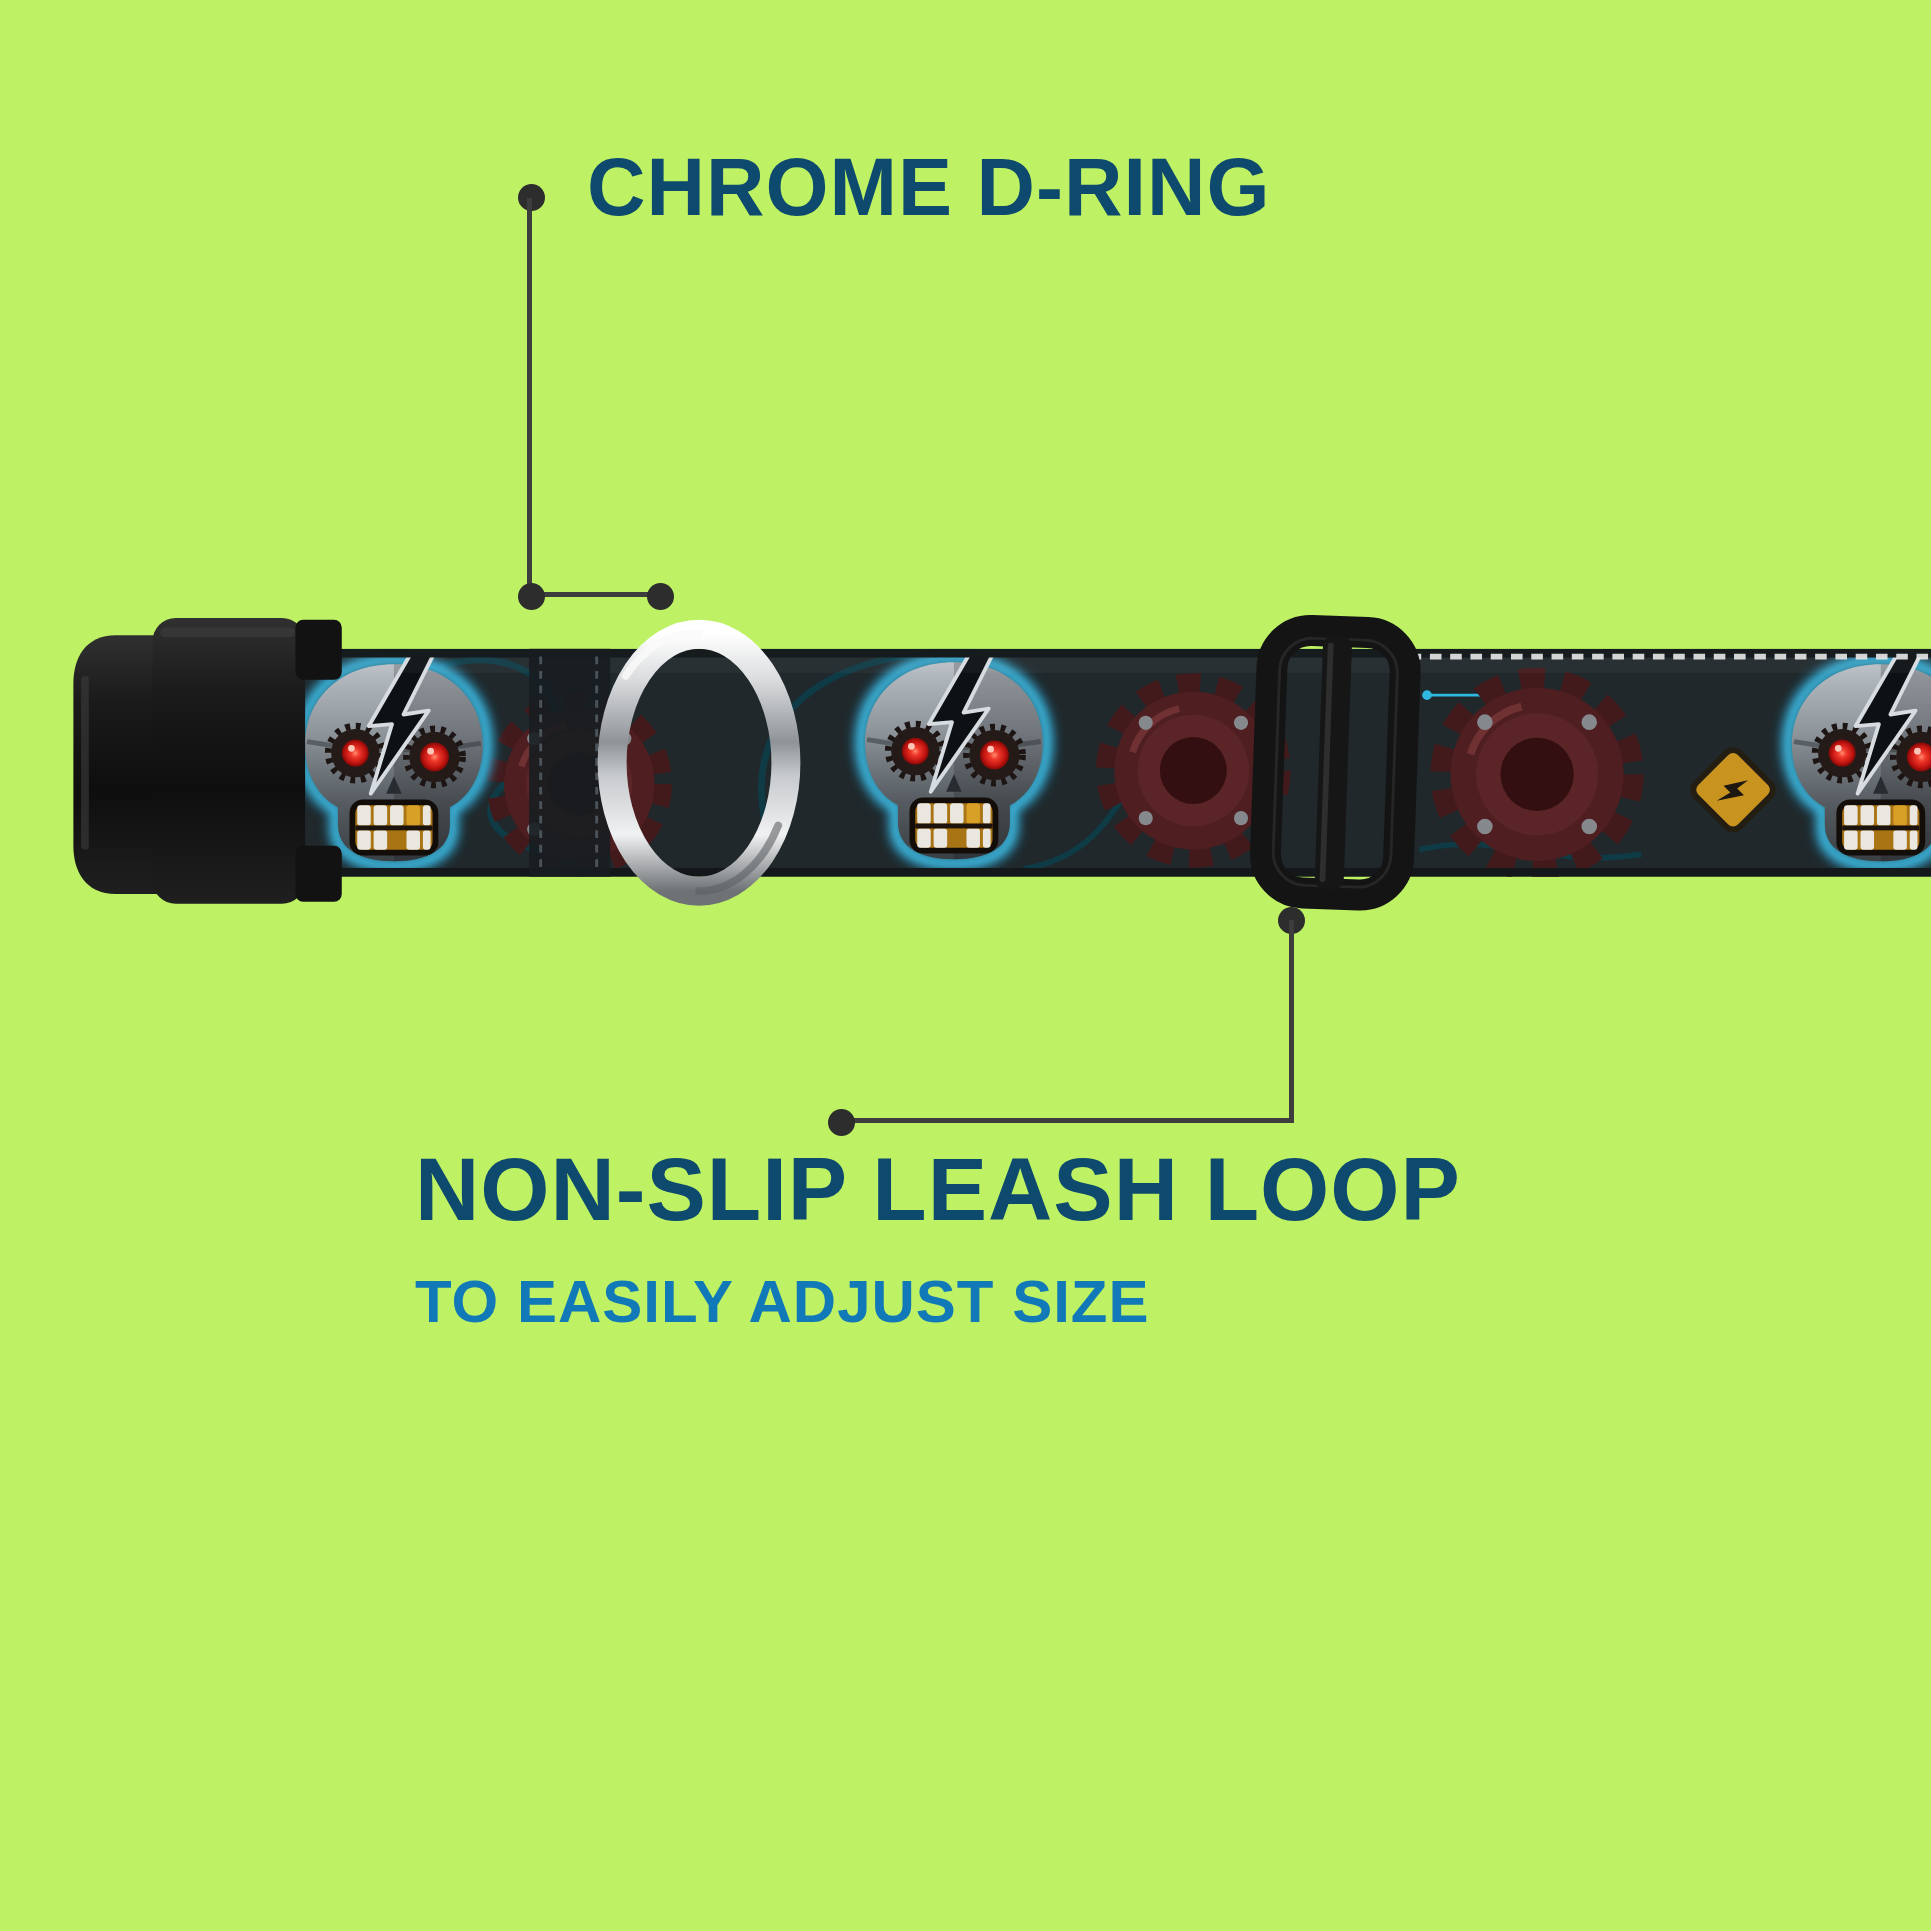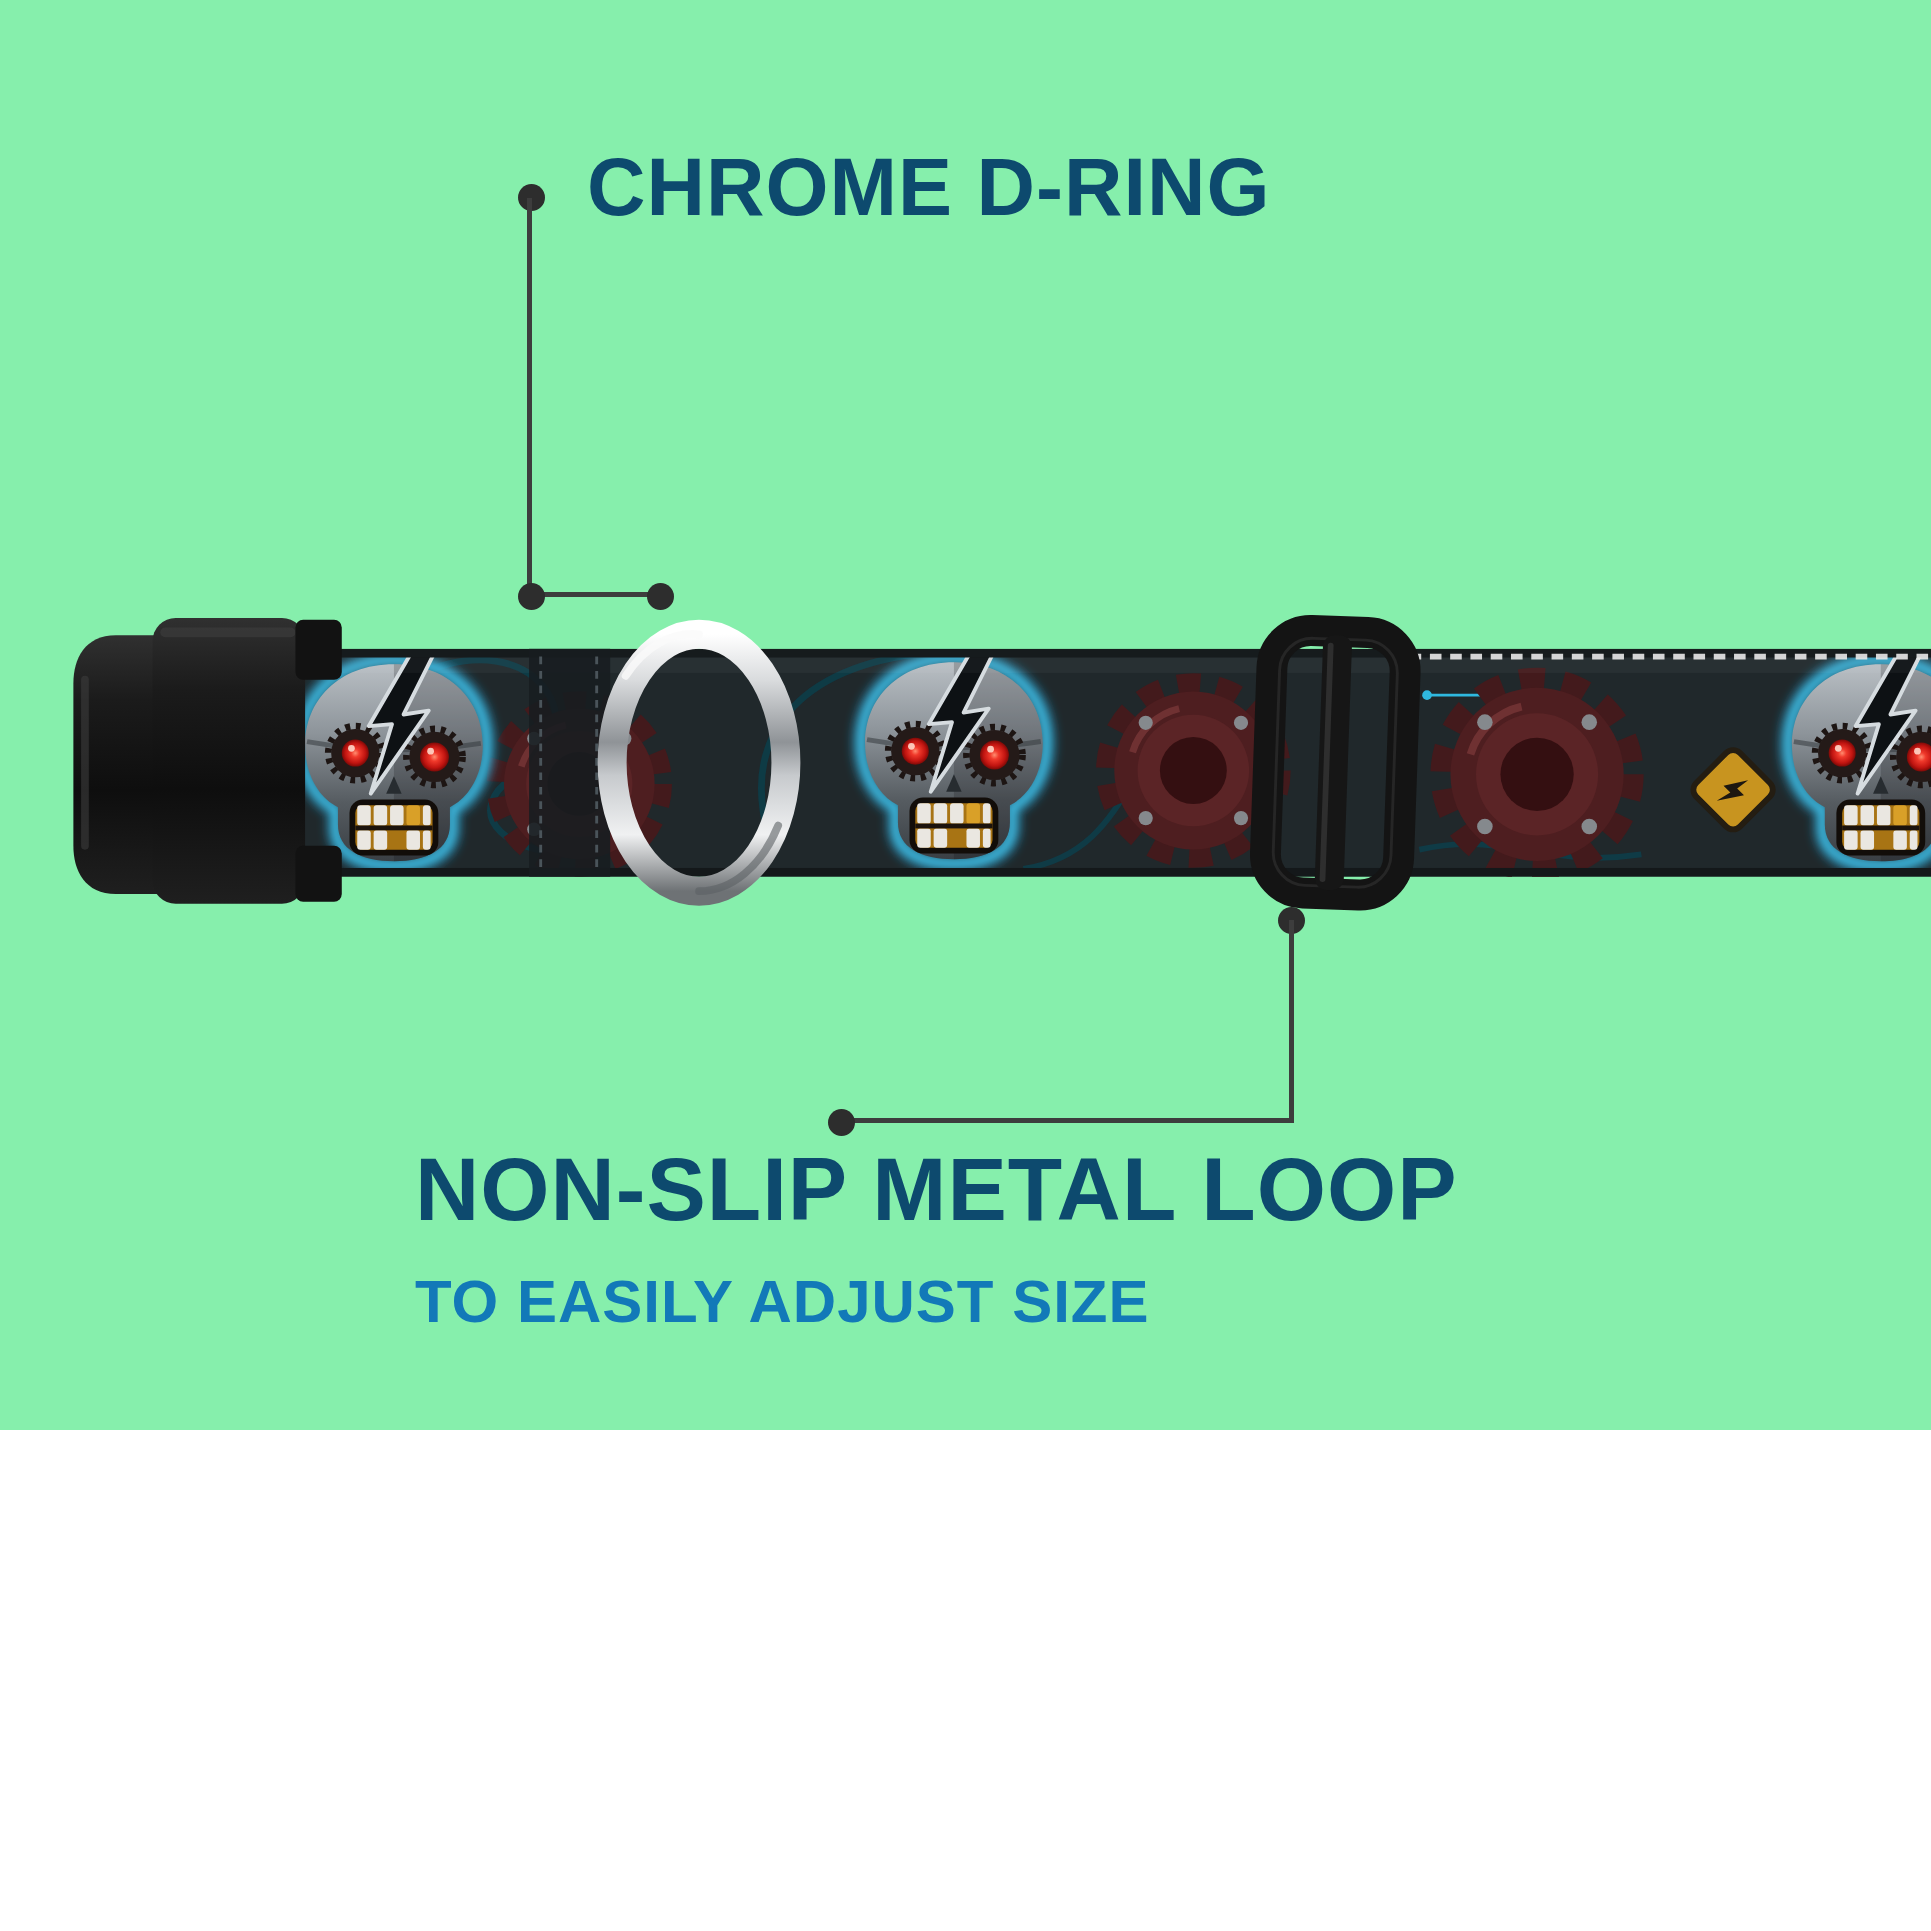--- a/index.html
+++ b/index.html
@@ -1,17 +1,17 @@
 <!DOCTYPE html>
 <html><head>
 <meta charset="utf-8">
 <style>
   html,body{margin:0;padding:0;background:#ffffff;}
   .stage{
-    position:relative;width:1931px;height:1430px;background:#86efac;
+    position:relative;width:1931px;height:1931px;background:#bef264;
     font-family:"Liberation Sans",sans-serif;overflow:hidden;
   }
   .collar-svg{position:absolute;left:0;top:0;width:1931px;height:1931px;}
   .callout{position:absolute;}
   .callout .title{
     margin:0;font-weight:bold;color:#0d4a6e;letter-spacing:1px;line-height:1;
   }
   .callout .sub{
     font-weight:bold;color:#1279b8;letter-spacing:1px;line-height:1;
   }
@@ -192,18 +192,18 @@
   <div class="leader" style="left:527px;top:198px;width:4.8px;height:399px;"></div>
   <div class="leader" style="left:529px;top:592px;width:131px;height:4.8px;"></div>
   <div class="dot" style="left:518px;top:583px;"></div>
   <div class="dot" style="left:647px;top:583px;"></div>
 
   <div class="dot" style="left:1278px;top:907px;"></div>
   <div class="leader" style="left:1289px;top:920px;width:4.8px;height:203px;"></div>
   <div class="leader" style="left:842px;top:1118px;width:450px;height:4.8px;"></div>
   <div class="dot" style="left:828px;top:1109px;"></div>
   <div class="callout callout-bottom">
-    <h1 class="title">NON-SLIP METAL LOOP</h1>
+    <h1 class="title">NON-SLIP LEASH LOOP</h1>
     <div class="sub">TO EASILY ADJUST SIZE</div>
   </div>
 
 </div>
 
 
 </body></html>

